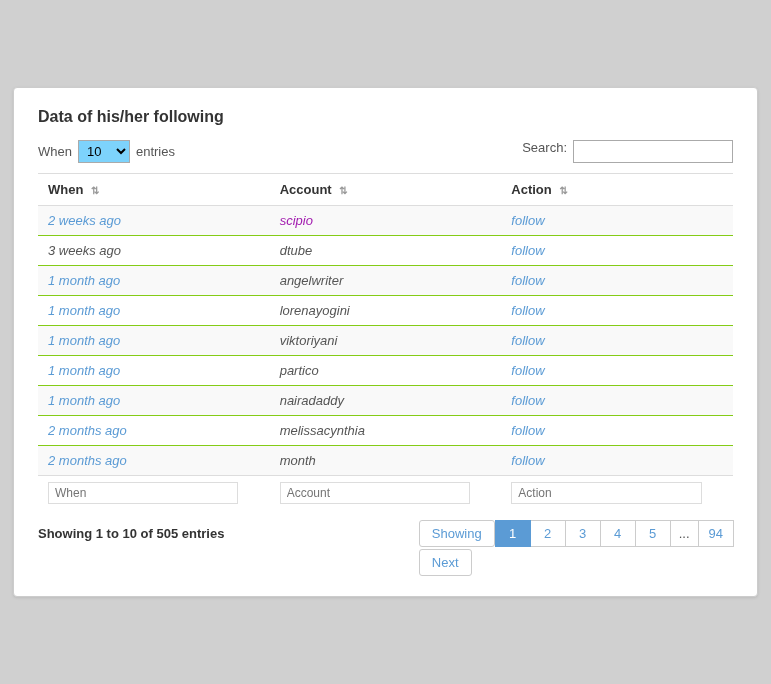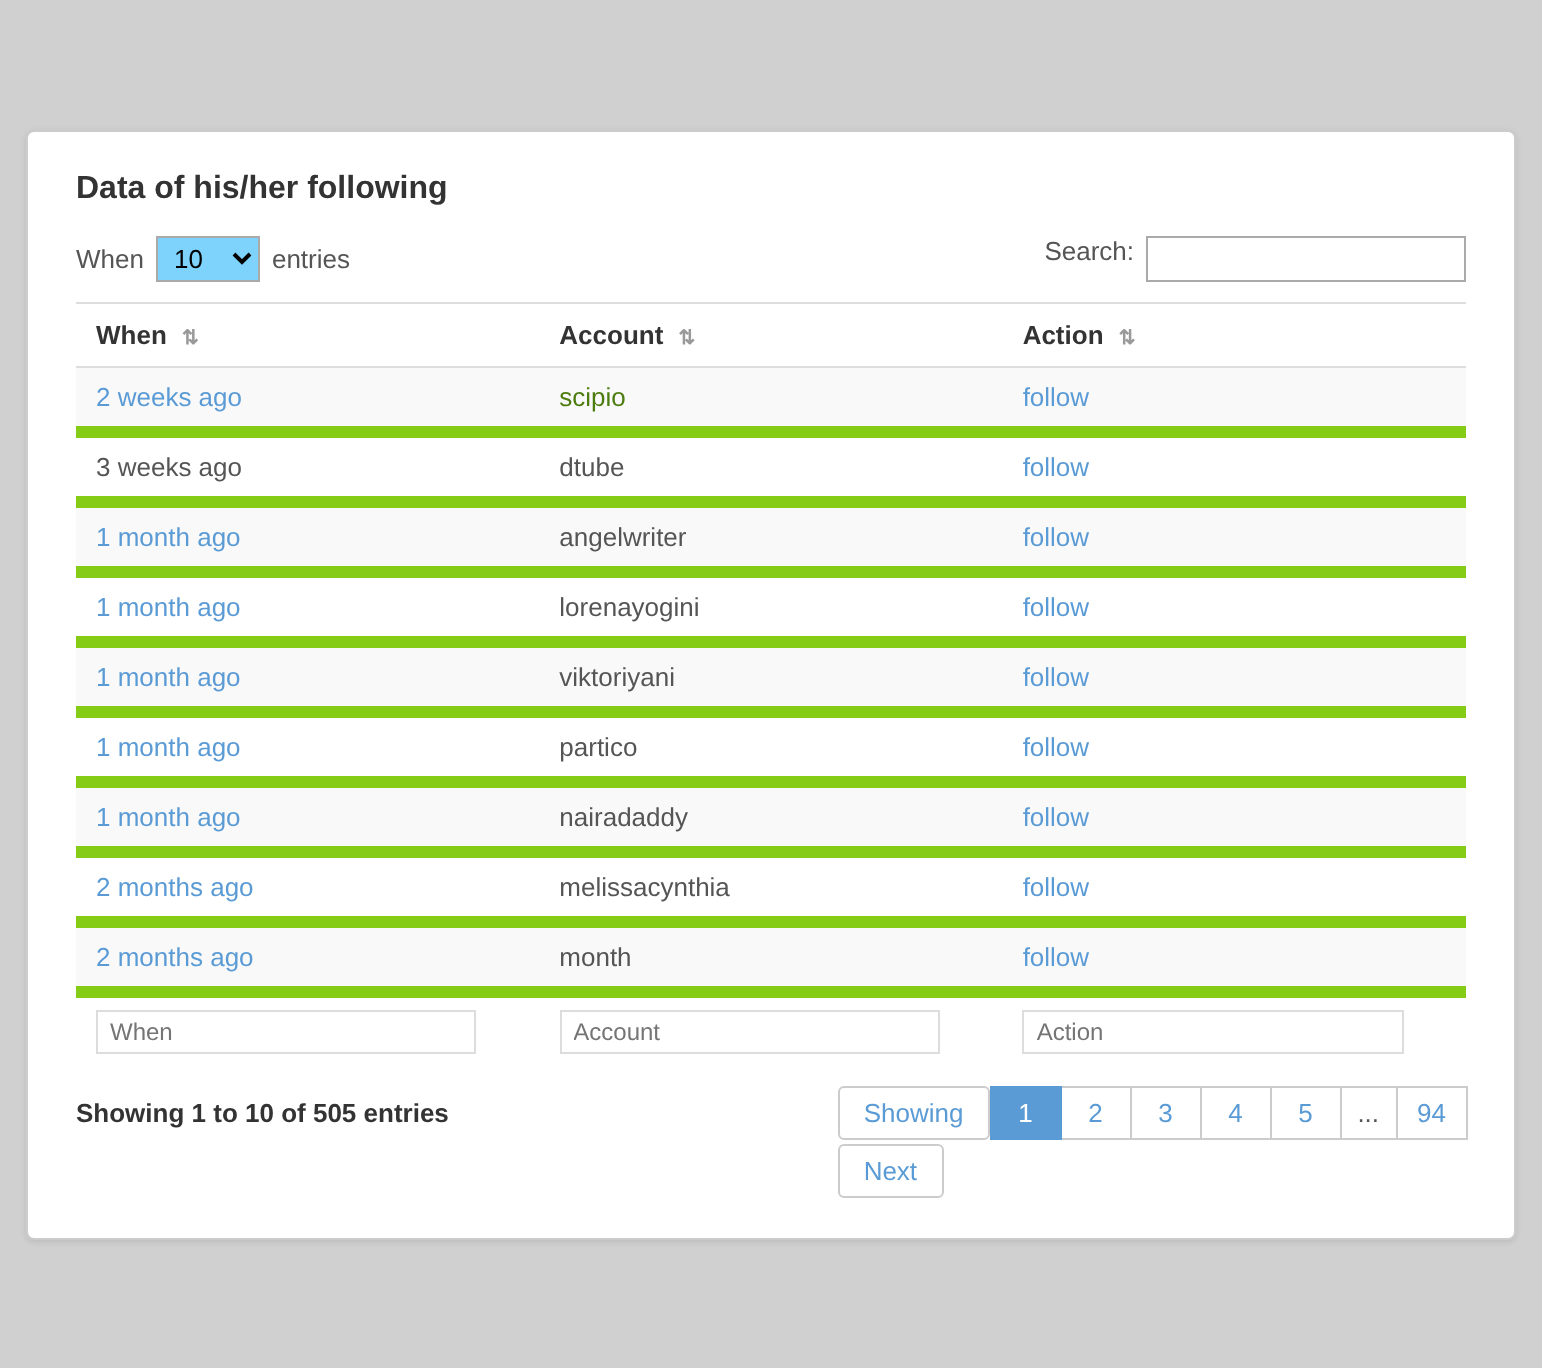--- a/index.html
+++ b/index.html
@@ -73,21 +73,22 @@
       user-select: none;
       white-space: nowrap;
     }
     thead th .sort-arrows {
       display: inline-block;
       margin-left: 4px;
       color: #999;
       font-size: 10px;
     }
     tbody tr {
-      border-bottom: 6px solid #84cc16;
+      border-bottom: 1px solid #84cc16;
+      font-style: italic;
     }
     tbody tr:nth-child(odd) {
       background: #f9f9f9;
     }
     tbody tr:nth-child(even) {
       background: #fff;
     }
     tbody td {
       padding: 7px 10px;
       color: #555;
@@ -211,21 +212,21 @@
         </th>
         <th>
           <span>Action</span>
           <span class="sort-arrows">⇅</span>
         </th>
       </tr>
     </thead>
     <tbody id="table-body">
     <tr>
           <td style="color: rgb(91, 155, 213);">2 weeks ago</td>
-          <td style="color: #4d7c0f;">scipio</td>
+          <td style="color: #a21caf;">scipio</td>
           <td style="color: rgb(91, 155, 213);">follow</td>
         </tr>
         <tr>
           <td style="color: rgb(85, 85, 85);">3 weeks ago</td>
           <td style="color: rgb(85, 85, 85);">dtube</td>
           <td style="color: rgb(91, 155, 213);">follow</td>
         </tr>
         <tr>
           <td style="color: rgb(91, 155, 213);">1 month ago</td>
           <td style="color: rgb(85, 85, 85);">angelwriter</td>

